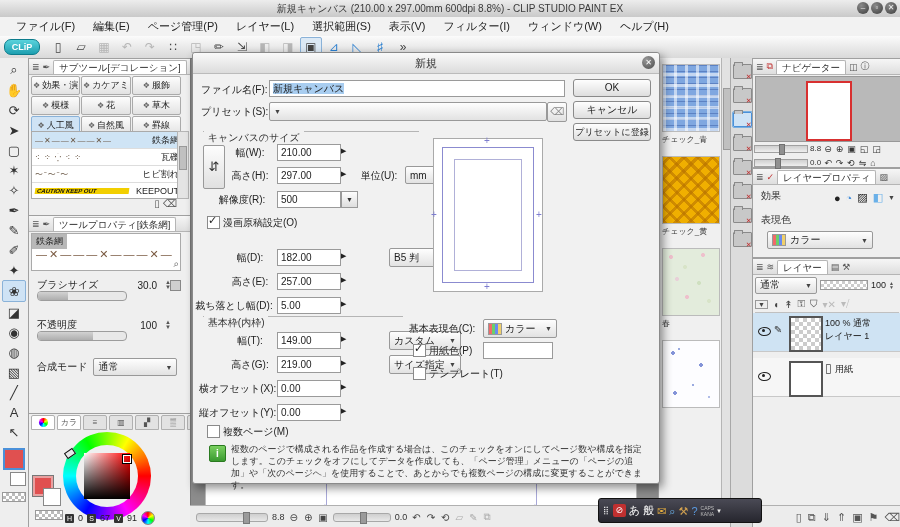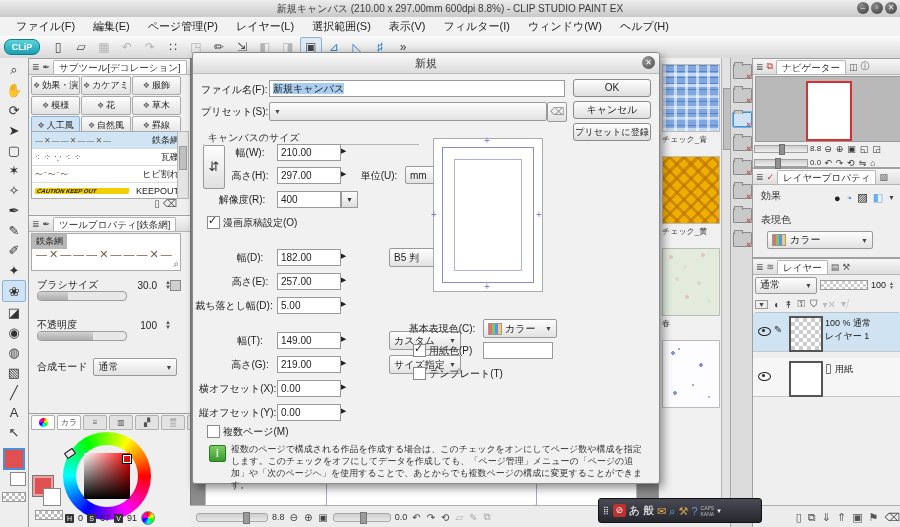--- a/index.html
+++ b/index.html
@@ -205,21 +205,21 @@
   #dlgclose{position:absolute;right:4px;top:3px;width:13px;height:13px;border-radius:50%;
             background:radial-gradient(circle at 35% 30%,#9a9a9a,#4a4a4a);color:#fff;font-size:8px;line-height:13px;text-align:center}
   .dlabel{position:absolute;font-size:10px;color:#222;text-align:center;white-space:nowrap}
   .dfield{position:absolute;background:#fff;border:1px solid #9a9a9a;height:15px;line-height:15px;
           font-size:10px;padding:0 3px;overflow:hidden;white-space:nowrap}
   .selhl{background:#a8cdf0}
   .dbtn{position:absolute;background:linear-gradient(#fefefe,#dedede);border:1px solid #8a8a8a;border-radius:3px;
         height:16px;line-height:16px;text-align:center;font-size:10px;color:#222}
   .darr{position:absolute;font-size:7px;color:#222}
   .ddx{position:absolute}
-  .grouphead{position:absolute;display:flex;align-items:flex-end;gap:4px;font-size:10px;color:#333;white-space:nowrap}
+  .grouphead{position:absolute;display:flex;align-items:flex-start;gap:4px;font-size:10px;color:#333;white-space:nowrap}
   .grouphead::before{content:"";width:6px;border-top:1px solid #b5b5b5}
   .grouphead::after{content:"";width:999px;border-top:1px solid #b5b5b5}
   .cb{position:absolute;width:11px;height:11px;background:#fff;border:1px solid #8a8a8a}
   .cb.checked::after{content:"✓";position:absolute;left:0px;top:-3px;font-size:11px;font-weight:bold;color:#222}
   .cblabel{position:absolute;font-size:10px;color:#222;white-space:nowrap}
   #swapwh{position:absolute;left:10px;top:92px;width:20px;height:42px;background:linear-gradient(#fdfdfd,#e0e0e0);
           border:1px solid #999;border-radius:2px;font-size:13px;color:#333;text-align:center;line-height:42px}
   #dlgpreview{position:absolute;left:240px;top:85px;width:108px;height:152px;background:#fff;border:1px solid #aaa}
   #trashbtn{position:absolute;left:354px;top:49px;width:18px;height:18px;border:1px solid #999;border-radius:2px;
             background:linear-gradient(#fdfdfd,#e0e0e0);color:#888;font-size:10px;text-align:center;line-height:17px}
@@ -678,21 +678,21 @@
   <span class="dlabel" style="left:34px;top:116px;width:46px">高さ(H):</span>
   <span class="dfield" style="left:84px;top:114px;width:56px">297.00</span>
   <span class="darr" style="left:148px;top:117px">▶</span>
   <span class="dlabel" style="left:164px;top:116px;width:44px">単位(U):</span>
   <span class="dd ddx" style="left:212px;top:113px;width:44px;height:16px">
     <span>mm</span>
       <span class="dar">▼</span>
   </span>
 
   <span class="dlabel" style="left:18px;top:140px;width:62px">解像度(R):</span>
-  <span class="dfield" style="left:84px;top:138px;width:56px">400</span>
+  <span class="dfield" style="left:84px;top:138px;width:56px">500</span>
   <span class="resddbtn" style="left:148px;top:138px">▼</span>
 
   <span class="cb checked" style="left:14px;top:163px"></span>
   <span class="cblabel" style="left:30px;top:163px">漫画原稿設定(O)</span>
 
 
   <span class="dlabel" style="left:34px;top:198px;width:46px">幅(D):</span>
   <span class="dfield" style="left:84px;top:196px;width:56px">182.00</span>
   <span class="darr" style="left:148px;top:199px">▶</span>
   <span class="dd ddx" style="left:196px;top:195px;width:62px;height:17px">
@@ -701,20 +701,23 @@
   </span>
 
   <span class="dlabel" style="left:34px;top:222px;width:46px">高さ(E):</span>
   <span class="dfield" style="left:84px;top:220px;width:56px">257.00</span>
   <span class="darr" style="left:148px;top:223px">▶</span>
 
   <span class="dlabel" style="left:2px;top:246px;width:78px">裁ち落とし幅(D):</span>
   <span class="dfield" style="left:84px;top:244px;width:56px">5.00</span>
   <span class="darr" style="left:148px;top:247px">▶</span>
 
+  <div class="grouphead" style="left:10px;top:263px;width:200px;overflow:hidden">
+    <span>基本枠(内枠)</span>
+  </div>
 
   <span class="dlabel" style="left:34px;top:281px;width:46px">幅(T):</span>
   <span class="dfield" style="left:84px;top:279px;width:56px">149.00</span>
   <span class="darr" style="left:148px;top:282px">▶</span>
   <span class="dd ddx" style="left:196px;top:278px;width:62px;height:17px">
     <span>カスタム</span>
       <span class="dar">▼</span>
   </span>
 
   <span class="dlabel" style="left:34px;top:305px;width:46px">高さ(G):</span>

